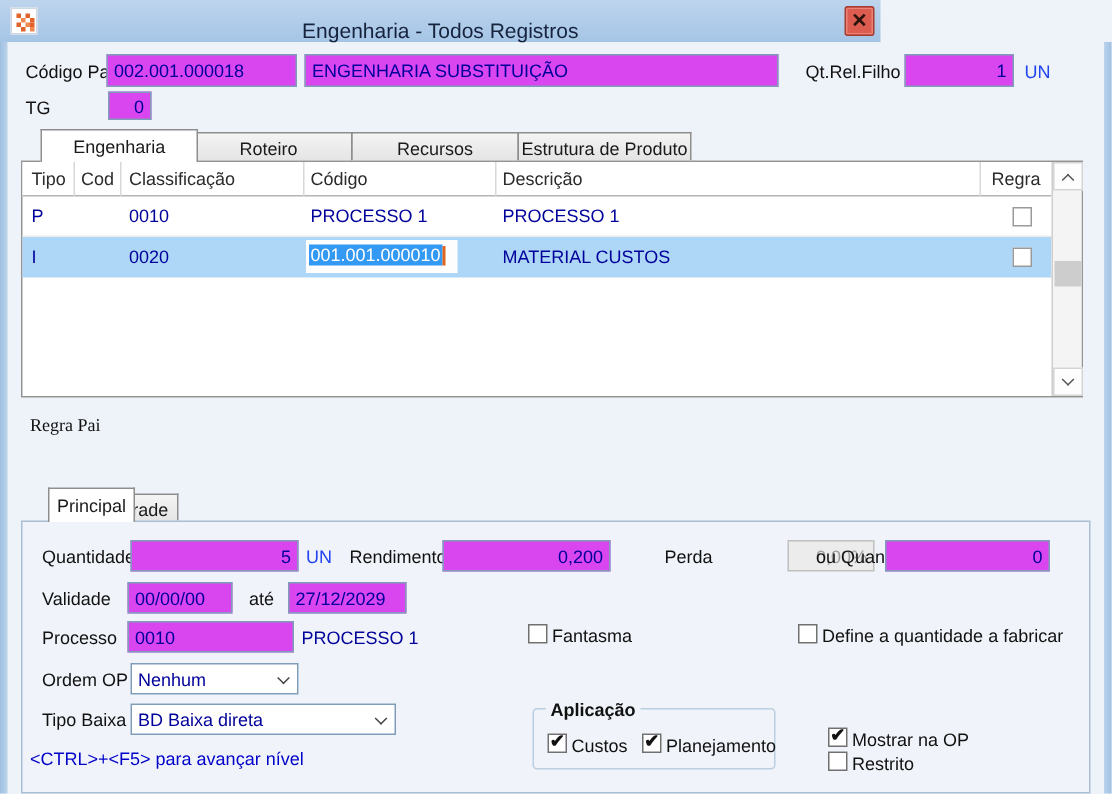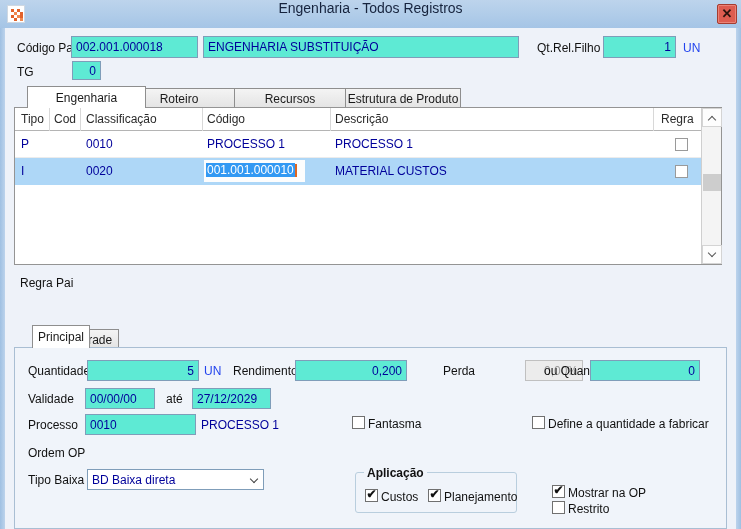--- a/index.html
+++ b/index.html
@@ -2,35 +2,35 @@
 <html><head>
 <meta charset="utf-8">
 <style>
   * { margin:0; padding:0; box-sizing:border-box; }
   html,body { width:741px; height:529px; overflow:hidden; }
   body { font-family:"Liberation Sans", sans-serif; font-size:12px; color:#1a1a1a; background:#eef2f9; }
 
   .window { position:absolute; inset:0; background:#eef2f9; }
 
   
-  .titlebar { position:absolute; left:0; top:0; width:741px; height:28px;
-    background:linear-gradient(#bdd4ec, #a5c5e6); display:flex; align-items:flex-start; }
+  .titlebar { position:absolute; left:0; top:0; width:587px; height:28px;
+    background:linear-gradient(#bdd4ec, #a5c5e6); display:flex; align-items:flex-end; }
   .frame-left  { position:absolute; left:0;  top:28px; width:5px; height:501px; background:linear-gradient(90deg,#9fc0e2,#bcd3ec); }
   .frame-right { position:absolute; right:0; top:28px; width:5px; height:501px; background:linear-gradient(90deg,#bcd3ec,#9fc0e2); }
   .app-icon { position:absolute; left:7px; top:5px; width:18px; height:18px; background:#fff; border:1px solid #cfd8e2; }
   .app-icon .px { position:absolute; left:3px; top:3px; width:3px; height:3px; background:#e2622b;
     box-shadow:6px 0 #e2622b, 3px 3px #f0884f, 9px 3px #e2622b, 0 6px #e2622b, 6px 6px #f0884f, 3px 9px #e2622b, 9px 6px #e2622b, 9px 9px #f0884f; }
   .title-text { width:100%; text-align:center; font-size:14px; color:#16233d; }
   .close-btn { position:absolute; right:4px; top:4px; width:20px; height:20px; background:#dd5c50; border:1px solid #a53c30;
     border-radius:2px; color:#2a120d; font-weight:bold; font-size:13px; text-align:center; line-height:18px; box-shadow:inset 0 0 0 1px #eb8377; }
 
   .lbl { position:absolute; white-space:nowrap; color:#111; }
   .blue-lbl { color:#2244ee; }
 
-  input.fld { position:absolute; border:1px solid #7f9db9; background:#5eead4; color:#00009a;
+  input.fld { position:absolute; border:1px solid #7f9db9; background:#d946ef; color:#00009a;
     font-family:"Liberation Sans",sans-serif; font-size:12px; padding:0 4px; outline:none; }
   input.fld.right { text-align:right; }
   input.fld:disabled { background:#ececec; border-color:#c0c0c0; color:#9a9a9a;margin-left:44px; }
 
   
   .tab { position:absolute; border:1px solid #8e8e8e; border-bottom:none; background:linear-gradient(#f4f4f4,#e4e4e4);
     text-align:center; color:#1a1a1a; }
   .tab.active { background:#fff; z-index:3; }
 
   
@@ -87,21 +87,21 @@
   <div class="lbl" style="left:17px; top:41px;">Código Pai</div>
   <input class="fld" style="left: 71px; top: 36px; width: 127px; height: 22px;" value="002.001.000018">
   <input class="fld" style="left: 203px; top: 36px; width: 316px; height: 22px;" value="ENGENHARIA SUBSTITUIÇÃO">
   <div class="lbl" style="left:537px; top:41px;">Qt.Rel.Filho</div>
   <input class="fld right" style="left: 603px; top: 36px; width: 73px; height: 22px;" value="1">
   <div class="lbl blue-lbl" style="left:683px; top:41px;">UN</div>
 
   <div class="lbl" style="left:17px; top:65px;">TG</div>
   <input class="fld right" style="left: 72px; top: 61px; width: 29px; height: 19px;" value="0">
 
-  <div class="tab active" style="left:27px; top:86px; width:119px; height:22px; padding-top:4px; z-index:2;">Engenharia</div>
+  <div class="tab active" style="left:27px; top:86px; width:105px; height:22px; padding-top:4px; z-index:2;">Engenharia</div>
   <div class="tab" style="left:234px; top:88px; width:112px; height:19px; padding-top:3px;">Recursos</div>
   <div class="tab" style="left:123px; top:88px; width:112px; height:19px; padding-top:3px;">Roteiro</div>
   <div class="tab" style="left:345px; top:88px; width:116px; height:19px; padding-top:3px;">Estrutura de Produto</div>
 
   <div class="grid">
     <div class="grid-header">
       <div class="gh-cell" style="left:6px;">Tipo</div>
       <div class="gh-cell" style="left:39px;">Cod</div>
       <div class="gh-cell" style="left:71px;">Classificação</div>
       <div class="gh-cell" style="left:192px;">Código</div>
@@ -134,21 +134,21 @@
       <div class="sbtn" style="top:0;">
           <div class="chev up"></div>
         </div>
       <div class="sthumb"></div>
       <div class="sbtn" style="top:137px;">
           <div class="chev down"></div>
         </div>
     </div>
   </div>
 
-  <div class="lbl" style="left:20px; top:276px;">Regra Pai</div>
+  <div class="lbl" style="left:20px; top:276px;font-family:Liberation Serif, serif;">Regra Pai</div>
 
   <div class="tab active" style="left:14px; top:325px; width:58px; height:23px; padding-top:4px; z-index:2;margin-left:18px;">Principal</div>
   <div class="tab" style="left:72px; top:329px; width:47px; height:19px; padding-top:3px;">Grade</div>
 
   <div class="panel"></div>
 
   <div class="lbl" style="left:28px; top:364px;">Quantidade</div>
   <input class="fld right" style="left: 87px; top: 360px; width: 112px; height: 21px;" value="5">
   <div class="lbl blue-lbl" style="left:204px; top:364px;">UN</div>
   <div class="lbl" style="left:233px; top:364px;">Rendimento</div>
@@ -165,31 +165,33 @@
 
   <div class="lbl" style="left:28px; top:418px;">Processo</div>
   <input class="fld" style="left: 85px; top: 414px; width: 111px; height: 21px;" value="0010">
   <div class="static-navy" style="left:201px; top:418px;">PROCESSO 1</div>
   <div class="checkbox" style="left:352px; top:416px;"></div>
   <div class="lbl" style="left:368px; top:417px;">Fantasma</div>
   <div class="checkbox" style="left:532px; top:416px;"></div>
   <div class="lbl" style="left:548px; top:417px;">Define a quantidade a fabricar</div>
 
   <div class="lbl" style="left:28px; top:446px;">Ordem OP</div>
+  <div class="dropdown" style="left:87px; top:442px; width:112px;"><span>Nenhum</span><div class="dd-chev"></div></div>
 
   <div class="lbl" style="left:28px; top:473px;">Tipo Baixa</div>
   <div class="dropdown" style="left:87px; top:469px; width:177px;"><span>BD Baixa direta</span><div class="dd-chev"></div></div>
 
   <div class="groupbox">
     <div class="groupbox-label">Aplicação</div>
   </div>
   <div class="checkbox checked" style="left:365px; top:489px;"></div>
   <div class="lbl" style="left:381px; top:490px;">Custos</div>
   <div class="checkbox checked" style="left:428px; top:489px;"></div>
   <div class="lbl" style="left:444px; top:490px;">Planejamento</div>
 
   <div class="checkbox checked" style="left:552px; top:485px;"></div>
   <div class="lbl" style="left:568px; top:486px;">Mostrar na OP</div>
   <div class="checkbox" style="left:552px; top:501px;"></div>
   <div class="lbl" style="left:568px; top:502px;">Restrito</div>
 
+  <div class="hint">&lt;CTRL&gt;+&lt;F5&gt; para avançar nível</div>
 
 </div>
 
 </body></html>

